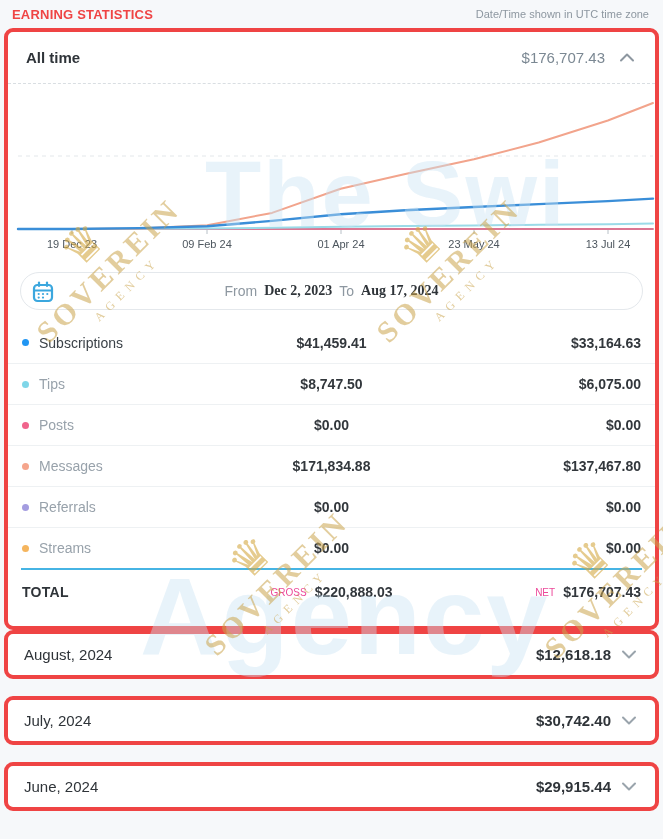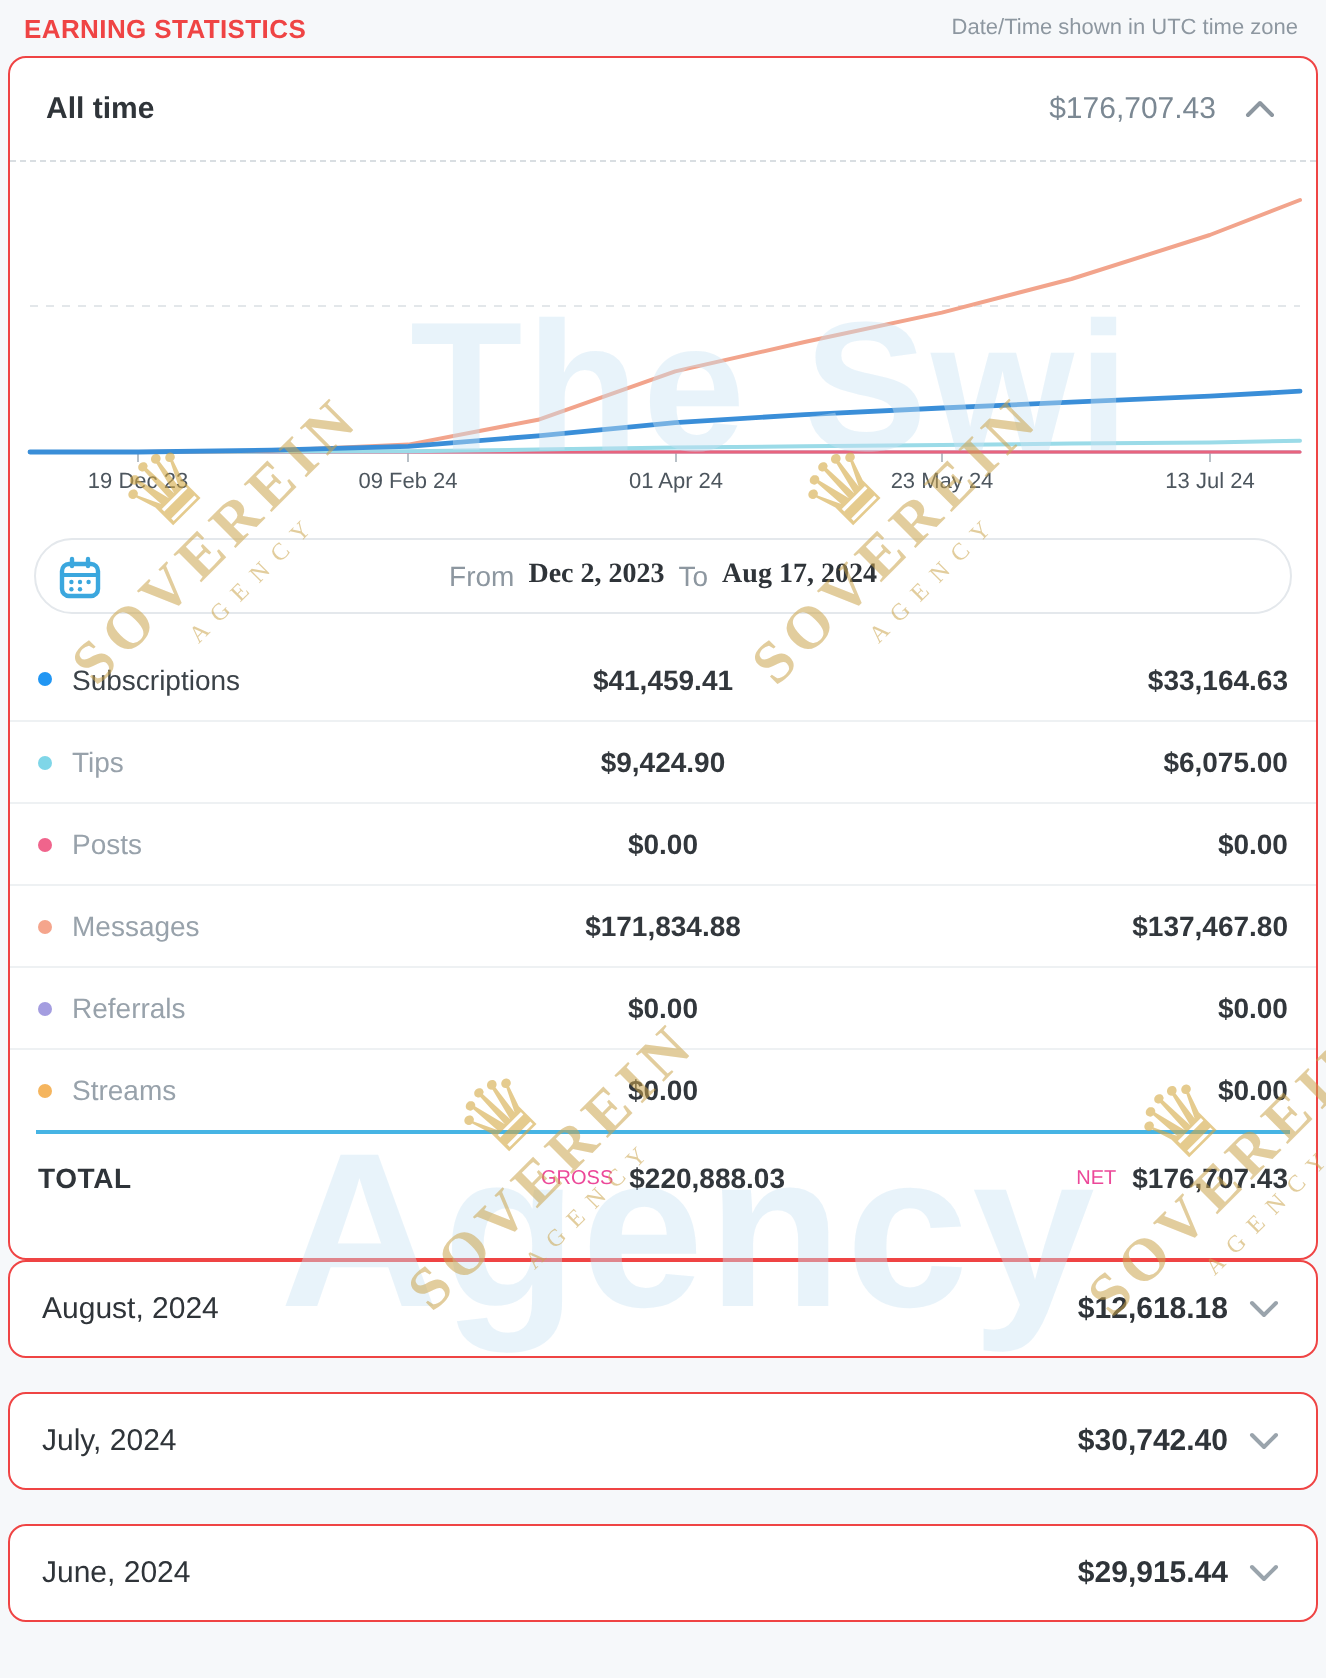--- a/index.html
+++ b/index.html
@@ -15,21 +15,21 @@
   
   .page-header {
     height:28px; padding:7px 14px 0 12px;
     display:flex; justify-content:space-between; align-items:flex-start;
   }
   .page-title { font-size:13px; font-weight:bold; color:#ef4444; letter-spacing:.2px; }
   .tz-note { font-size:11px; color:#8d97a0; padding-top:1px; }
 
   
   .card {
-    background:#fff; border:1px solid #ef4444; border-radius:9px;
+    background:#fff; border:4px solid #ef4444; border-radius:9px;
     margin:0 4px; position:relative;
   }
   .main-card { height:602px; overflow:hidden; }
 
   .alltime-row {
     height:52px; padding:0 18px;
     display:flex; align-items:center; justify-content:space-between;
     border-bottom:1px dashed #d9dee2;
   }
   .alltime-label { font-size:15px; font-weight:bold; color:#2f3439; }
@@ -193,21 +193,21 @@
           <span>Subscriptions</span>
         </span>
       <span class="val mid">$41,459.41</span>
       <span class="val right">$33,164.63</span>
     </div>
     <div class="erow">
       <span class="lab">
           <span class="dot" style="background: rgb(127, 214, 232);"></span>
           <span>Tips</span>
         </span>
-      <span class="val mid">$9,424.90</span>
+      <span class="val mid">$8,747.50</span>
       <span class="val right">$6,075.00</span>
     </div>
     <div class="erow">
       <span class="lab">
           <span class="dot" style="background: rgb(240, 100, 140);"></span>
           <span>Posts</span>
         </span>
       <span class="val mid">$0.00</span>
       <span class="val right">$0.00</span>
     </div>

